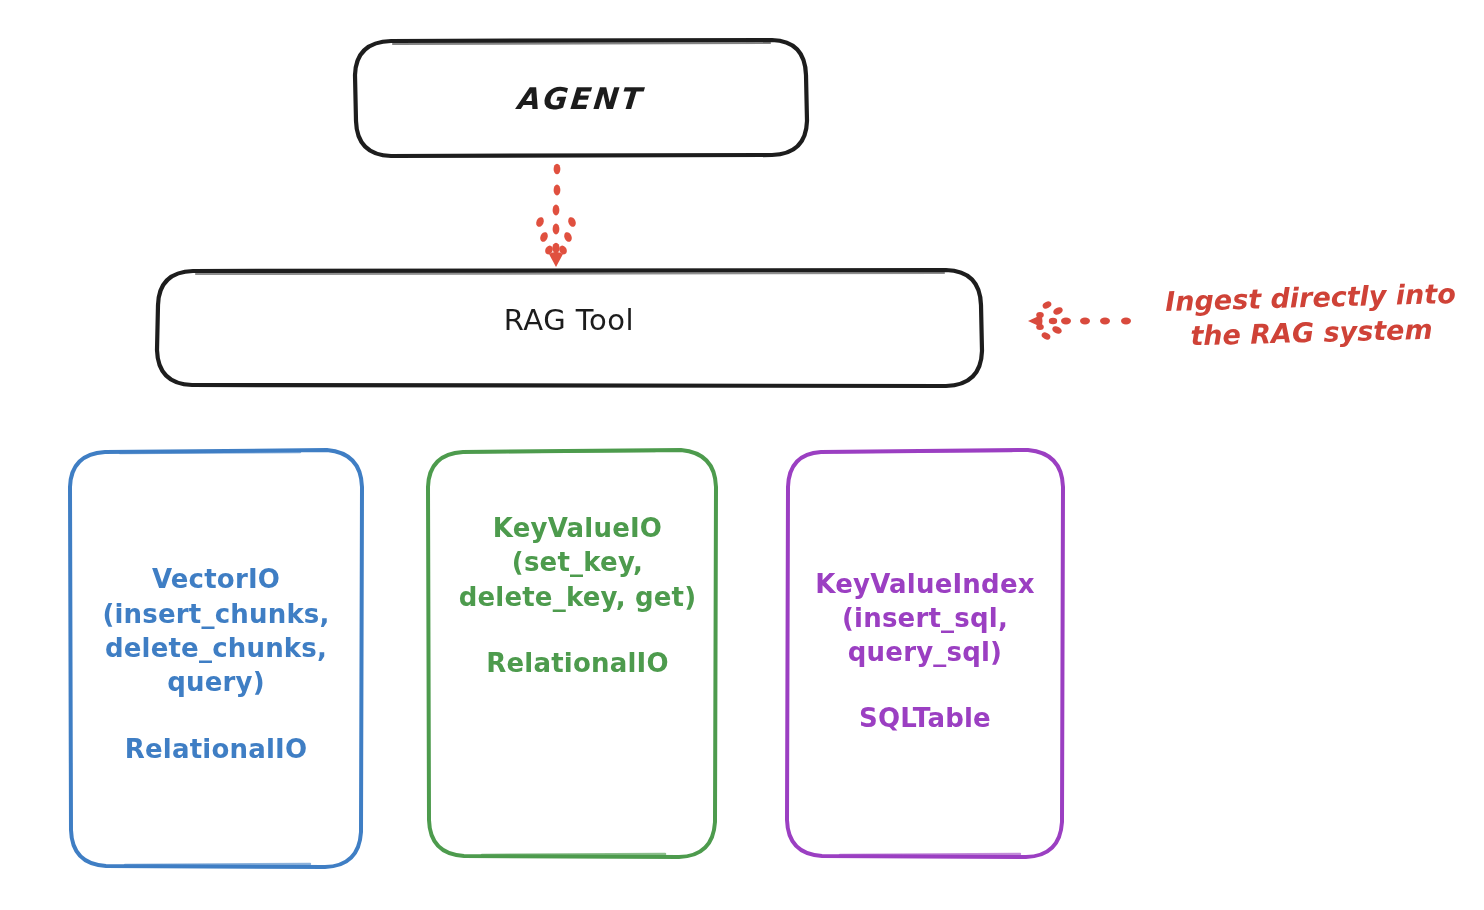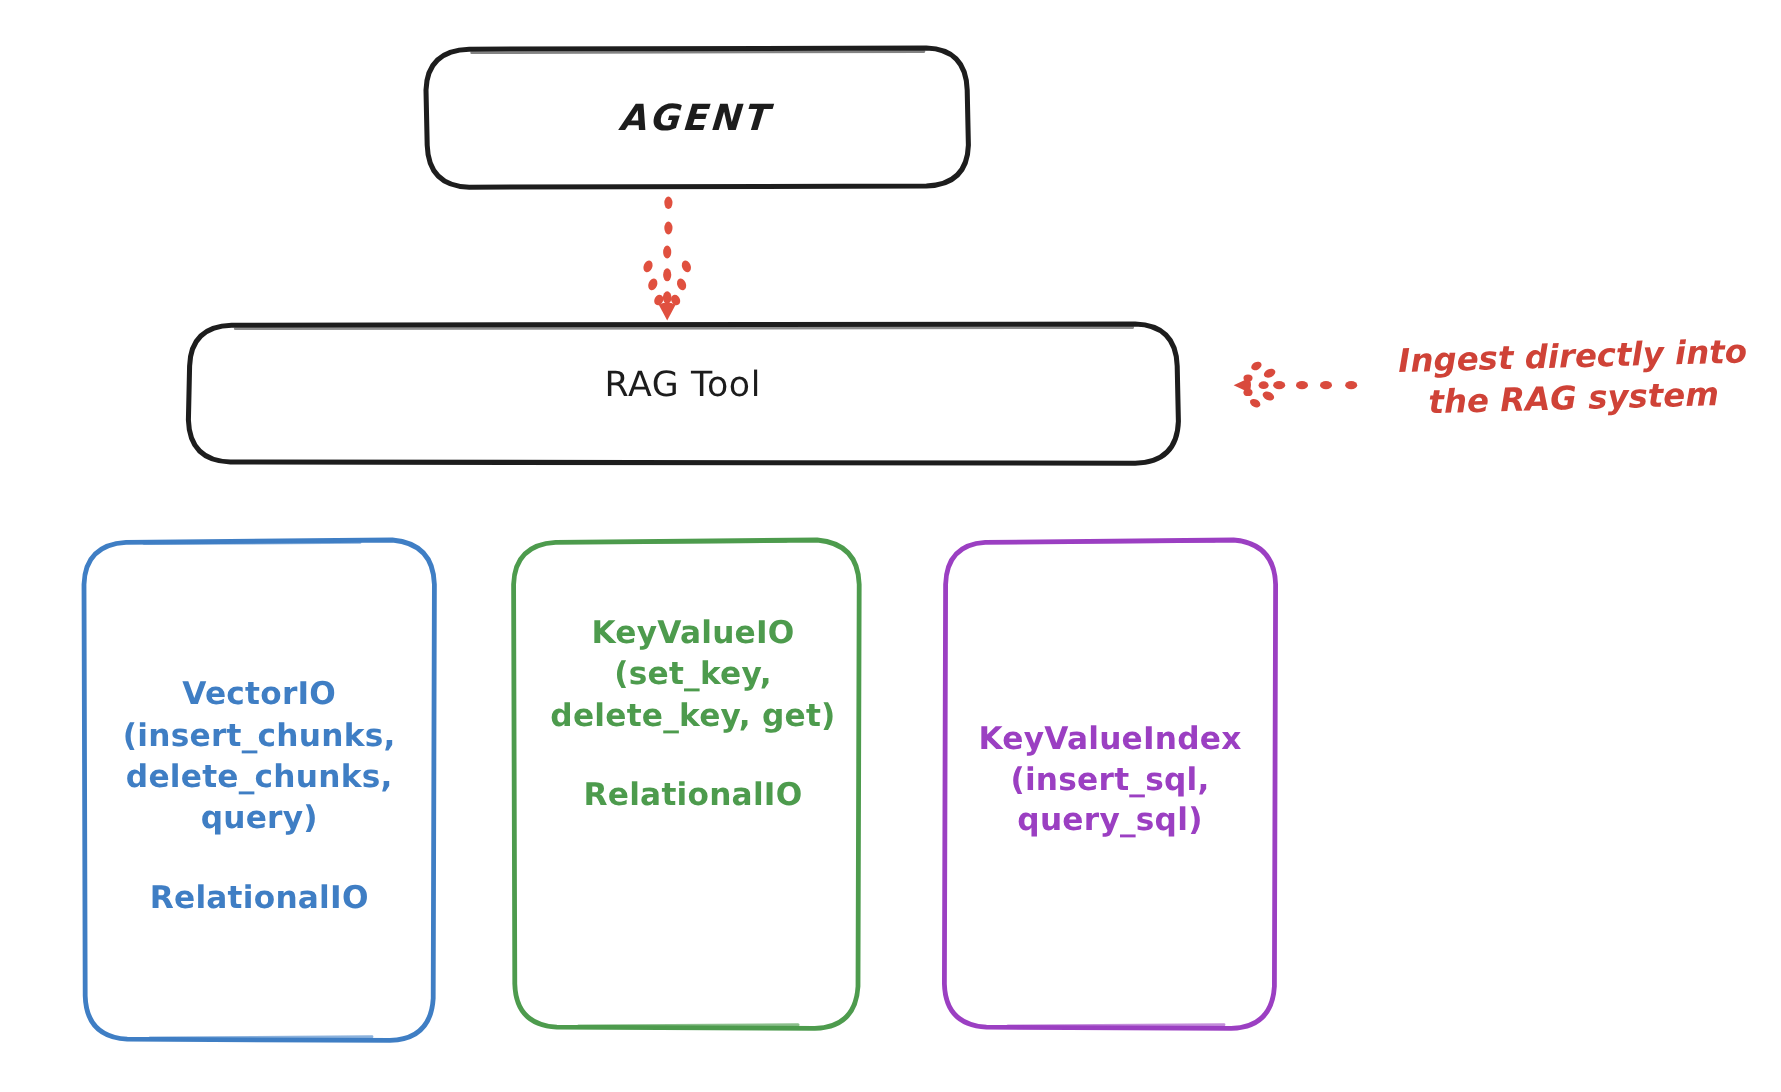--- a/index.html
+++ b/index.html
@@ -225,17 +225,18 @@
 delete_key, get)</div>
     <div class="idx">RelationalIO</div>
   </div>
 </div>
 
 <div class="leaf" id="relationalio-node">
   <div class="stack">
     <div class="sig">KeyValueIndex
 (insert_sql,
 query_sql)</div>
+    <div class="idx">SQLTable</div>
   </div>
 </div>
 
 <div id="ingest-annotation">Ingest directly into
 the RAG system</div>
 
 </body></html>

